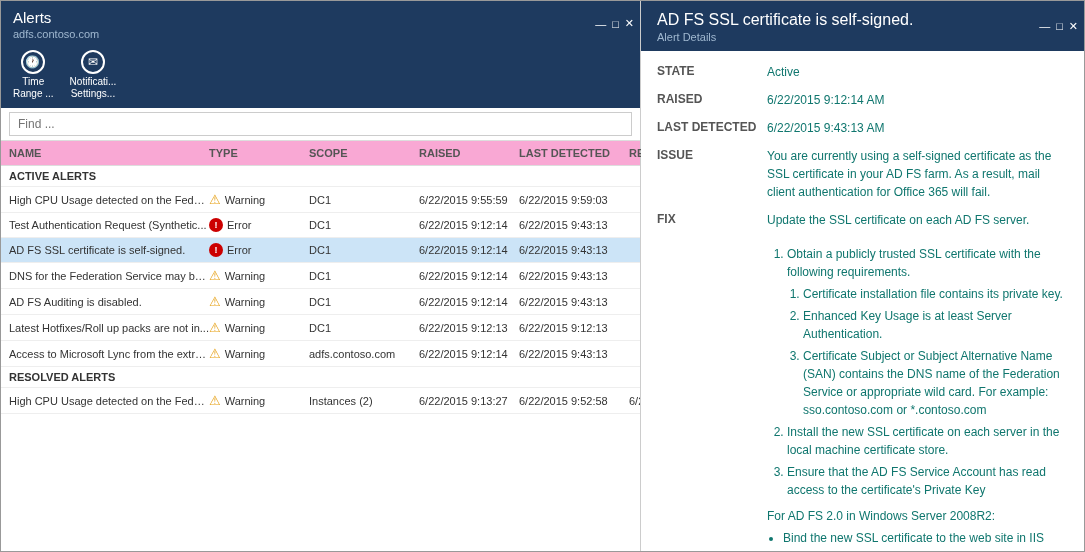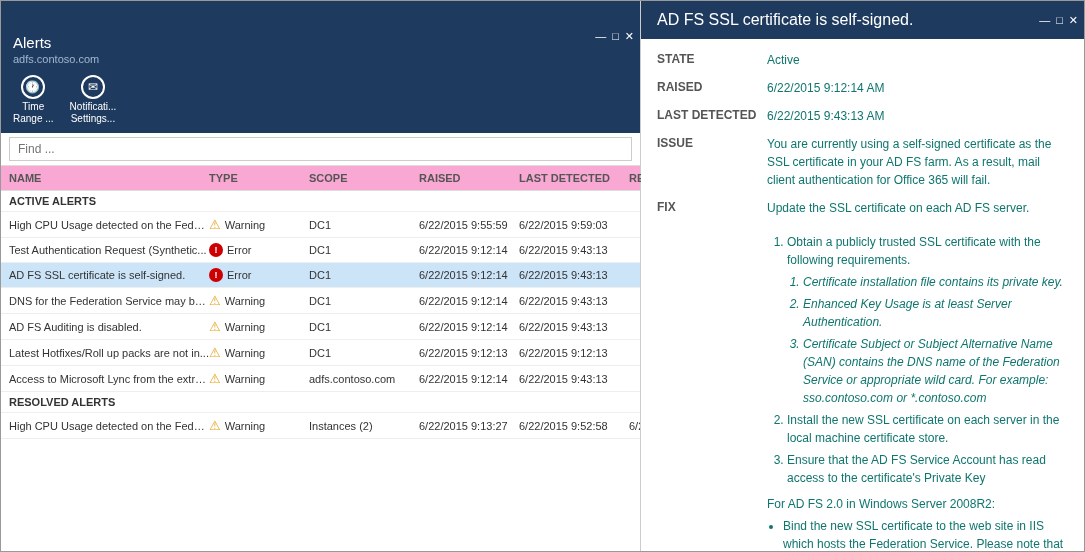--- a/index.html
+++ b/index.html
@@ -231,21 +231,20 @@
       padding-left: 20px;
       margin-top: 4px;
     }
 
     .detail-value ol li {
       margin-bottom: 4px;
     }
 
     .detail-value ol ol {
       padding-left: 16px;
-      font-style: italic;
     }
 
     .detail-value ul {
       padding-left: 16px;
       margin-top: 4px;
     }
 
     .detail-value ul li {
       margin-bottom: 4px;
     }
@@ -267,21 +266,21 @@
   </style>
 </head>
 <body>
 
 <div class="app-window">
   <div class="main-content">
 
     <div class="left-panel">
 
       <div style="background:#1e3a5f; display:flex; justify-content:space-between; align-items:stretch;">
-        <div class="left-header" style="flex:1;margin-top:25px;">
+        <div class="left-header" style="flex:1;">
           <div class="app-title">Alerts</div>
           <div class="app-subtitle">adfs.contoso.com</div>
         </div>
         <div style="display:flex; align-items:center; padding: 2px 6px; gap:6px;">
           <span style="color:#fff; font-size:11px; cursor:pointer;">—</span>
           <span style="color:#fff; font-size:11px; cursor:pointer;">□</span>
           <span style="color:#fff; font-size:11px; cursor:pointer;">✕</span>
         </div>
       </div>
 
@@ -403,20 +402,21 @@
             <div class="cell">6/22/2015 9:53:58</div>
           </div>
         </div>
     </div>
 
     <div class="right-panel">
 
       <div style="background:#1e3a5f; display:flex; justify-content:space-between; align-items:stretch;">
         <div class="right-header" style="flex:1;">
           <div class="detail-title">AD FS SSL certificate is self-signed.</div>
+          <div class="detail-subtitle">Alert Details</div>
         </div>
         <div style="display:flex; align-items:center; padding: 2px 6px; gap:6px;">
           <span style="color:#fff; font-size:11px; cursor:pointer;">—</span>
           <span style="color:#fff; font-size:11px; cursor:pointer;">□</span>
           <span style="color:#fff; font-size:11px; cursor:pointer;">✕</span>
         </div>
       </div>
 
       <div class="detail-content">
 

